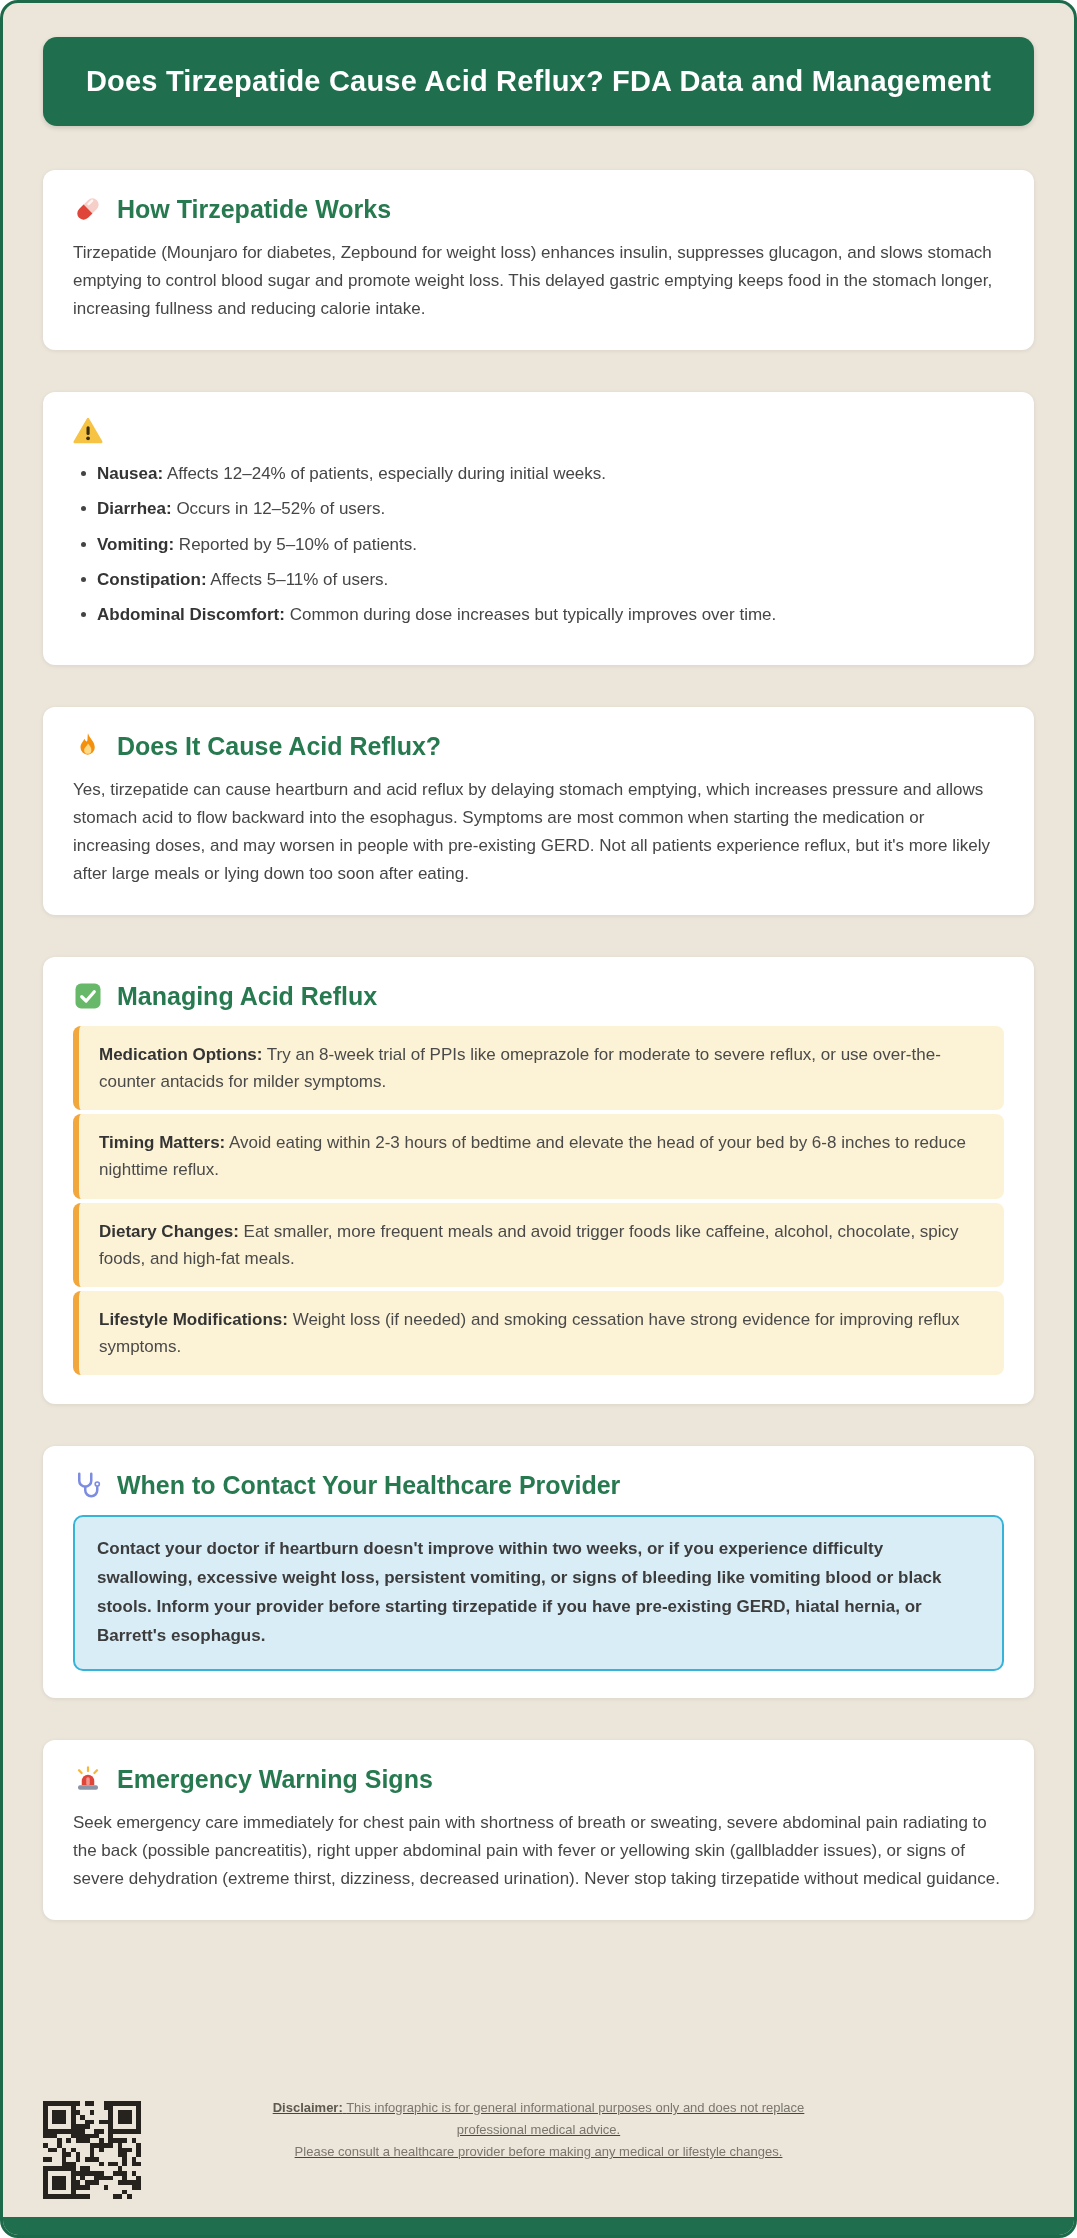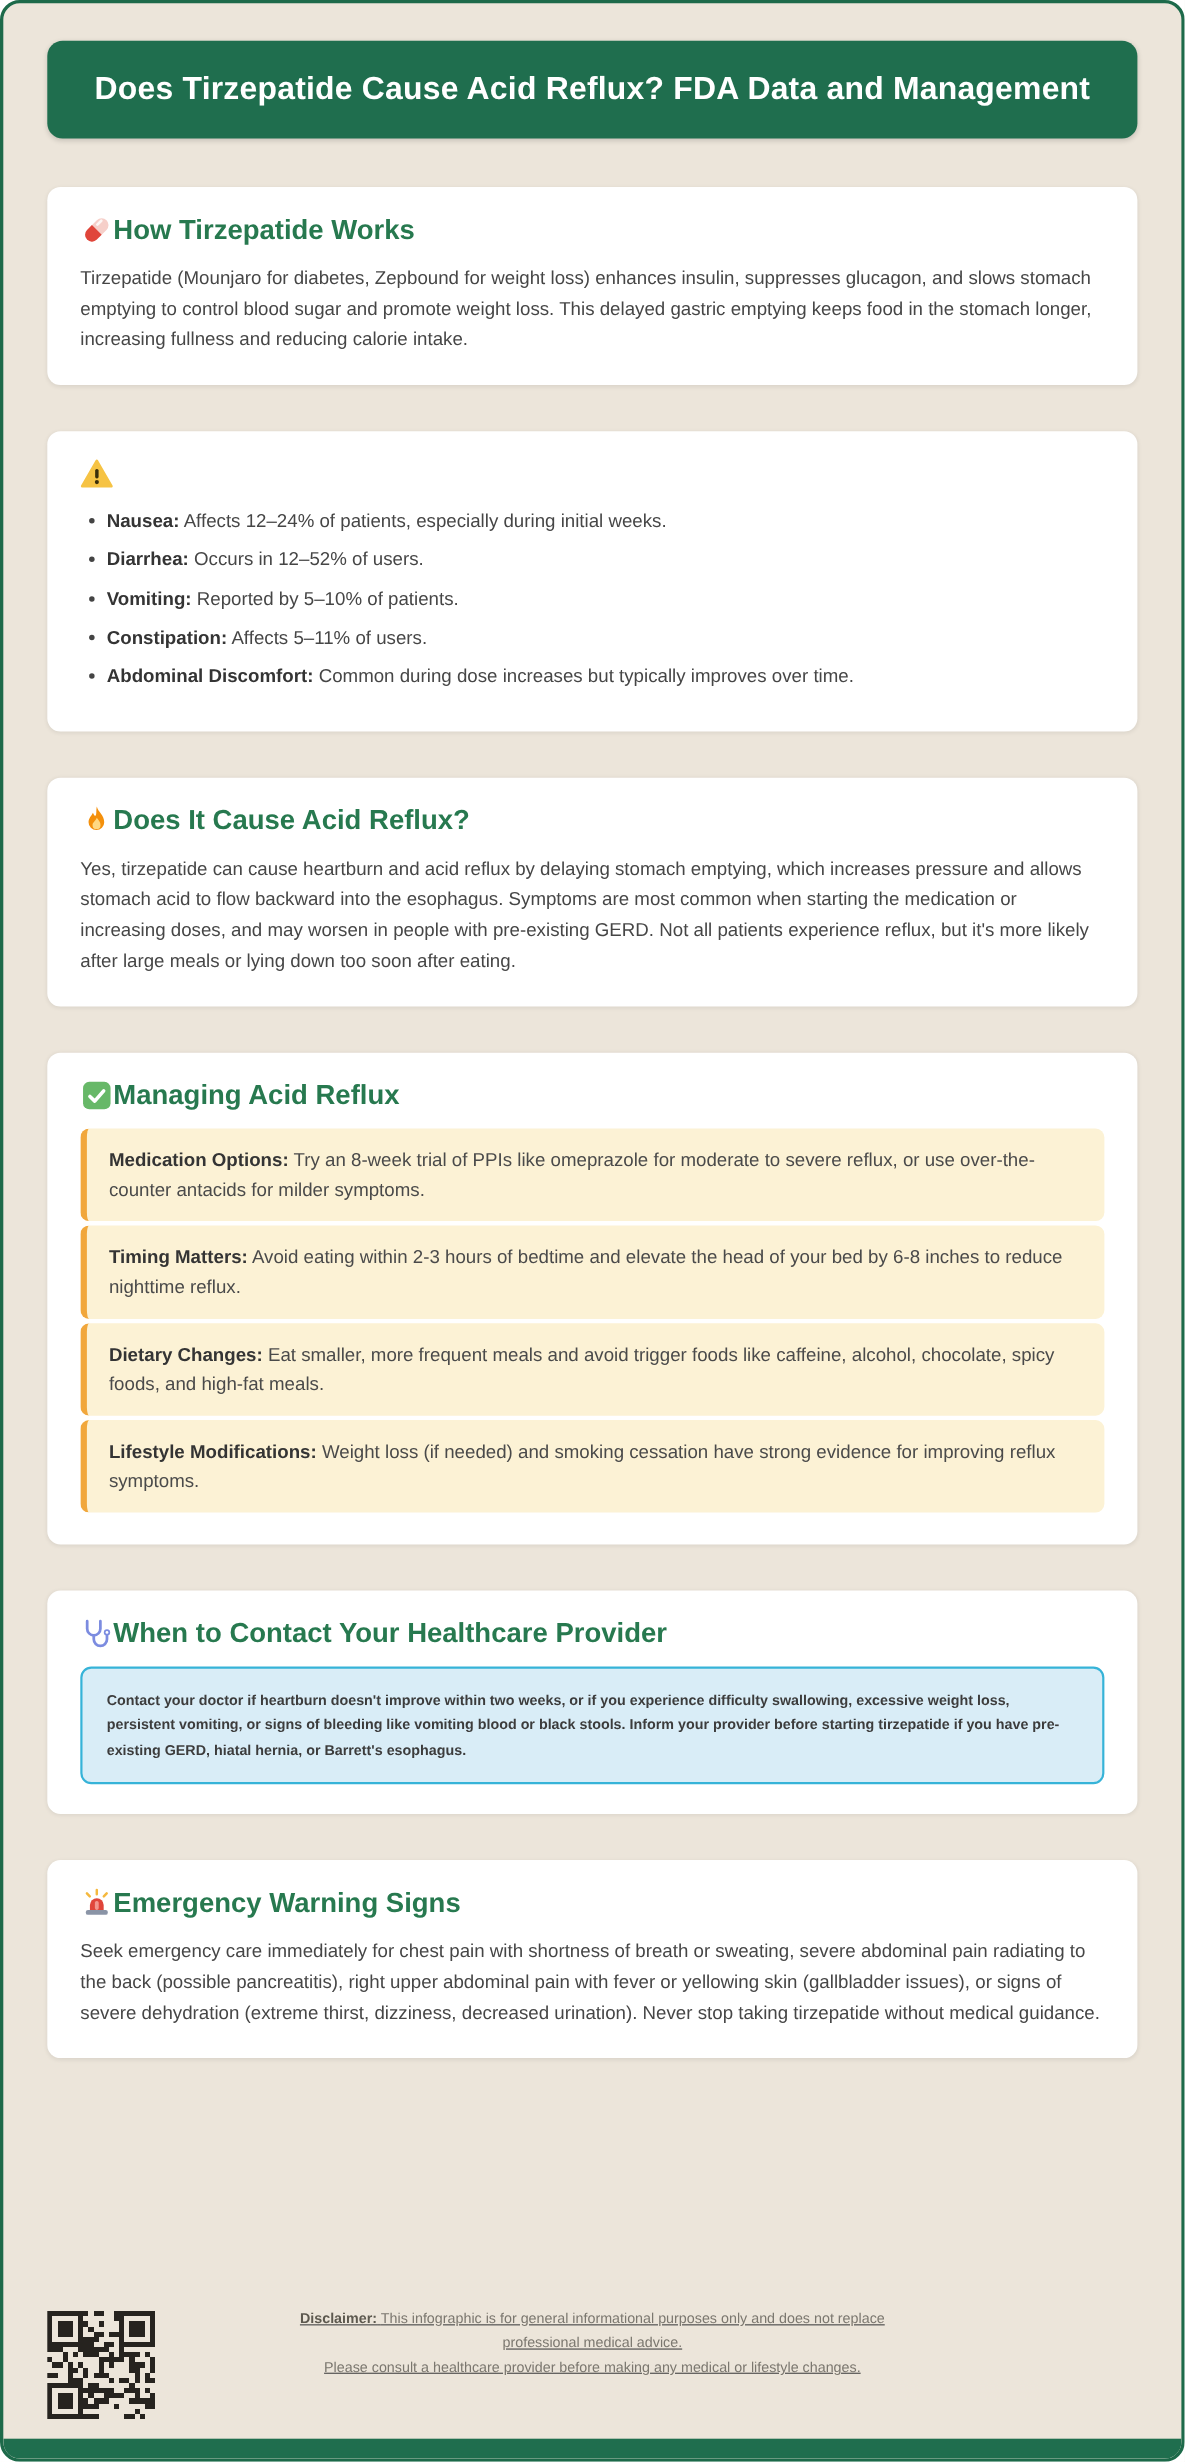--- a/index.html
+++ b/index.html
@@ -43,20 +43,21 @@
   .card {
     background: #ffffff;
     border-radius: 12px;
     padding: 24px 30px 27px;
     margin-bottom: 42px;
     box-shadow: 0 1px 4px rgba(0,0,0,0.08);
   }
   .card-title {
     display: flex;
     align-items: center;
+    gap: 14px;
     color: #27794f;
     font-size: 25px;
     font-weight: bold;
     margin-bottom: 15px;
     line-height: 1.2;
   }
   .card-title .icon { width: 30px; height: 30px; flex: none; display: inline-block; }
   .card-title .icon svg { width: 100%; height: 100%; display: block; }
   .body-text {
     font-size: 17px;
@@ -91,21 +92,21 @@
     font-size: 17px;
     line-height: 1.6;
     color: #4a4a4a;
   }
   .tip:last-child { margin-bottom: 2px; }
   .alert-box {
     background: #d9edf7;
     border: 2px solid #36b3d8;
     border-radius: 10px;
     padding: 18px 22px;
-    font-size: 13px;
+    font-size: 17px;
     line-height: 1.7;
     font-weight: bold;
     color: #3c3c3c;
     margin-top: 4px;
   }
   .footer {
     position: relative;
     margin-top: auto;
     min-height: 108px;
     display: flex;

